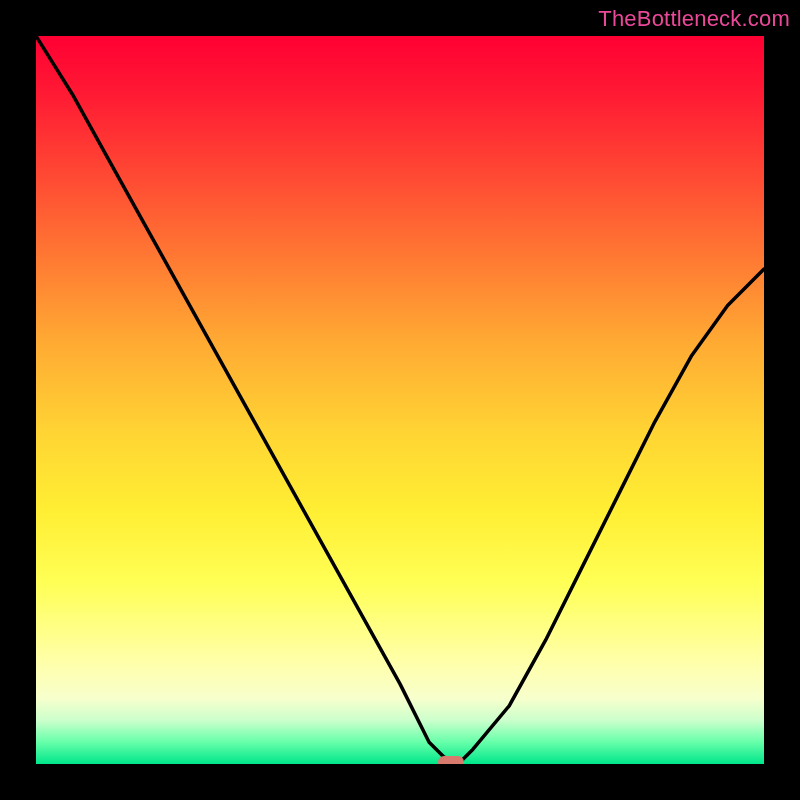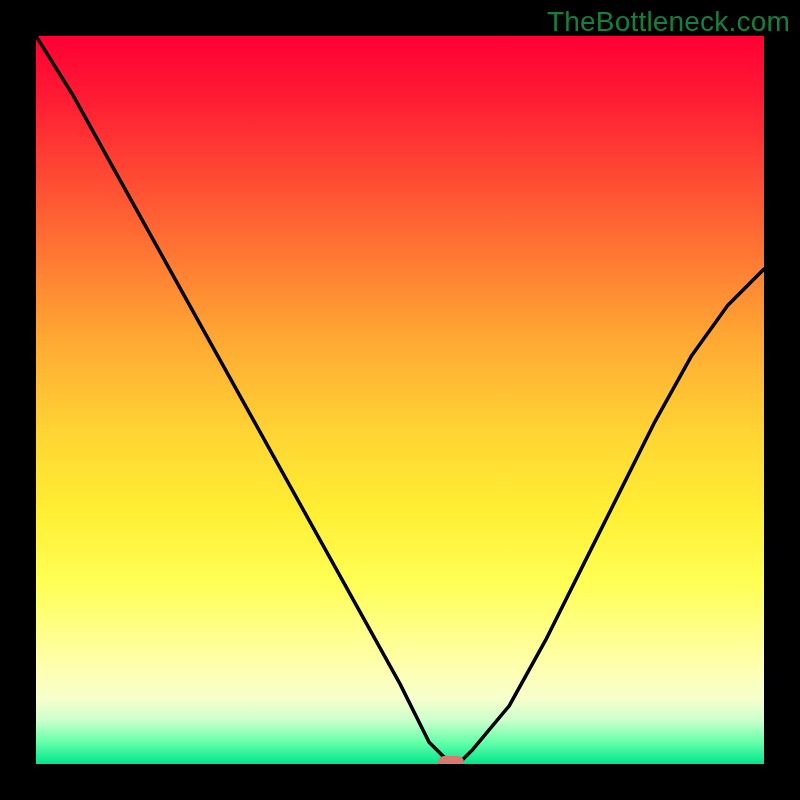--- a/index.html
+++ b/index.html
@@ -15,21 +15,21 @@
       #ffd633 55%,
       #ffee33 65%,
       #ffff55 75%,
       #ffffaa 86%,
       #f7ffcc 91%,
       #ccffcc 94%,
       #66ffaa 97%,
       #00e68a 100%)}
   .curve{position:absolute;left:0;top:0}
   .marker{position:absolute;width:26px;height:12px;border-radius:6px;background:#d97a6e}
-  .watermark{position:absolute;right:10px;top:6px;color:#15803d;font-size:28px;font-weight:500;letter-spacing:0.2px}
+  .watermark{position:absolute;right:10px;top:6px;color:#ec4899;font-size:22px;font-weight:500;letter-spacing:0.2px}
 </style>
 </head>
 <body>
 
 <div class="frame">
   <div class="watermark">TheBottleneck.com</div>
   <div class="plot">
     <div class="gradient"></div>
     <svg class="curve" width="728" height="728" viewBox="0 0 728 728">
       <path id="curve-path" fill="none" stroke="#000" stroke-width="3.5" stroke-linecap="round" stroke-linejoin="round" d="M 0.0 0.0 L 36.4 58.2 L 72.8 123.8 L 109.2 189.3 L 145.6 254.8 L 182.0 320.3 L 218.4 385.8 L 254.8 451.4 L 291.2 516.9 L 327.6 582.4 L 364.0 647.9 L 393.1 706.2 L 407.7 720.7 L 422.2 728.0 L 436.8 713.4 L 473.2 669.8 L 509.6 604.2 L 546.0 531.4 L 582.4 458.6 L 618.8 385.8 L 655.2 320.3 L 691.6 269.4 L 728.0 233.0"></path>

